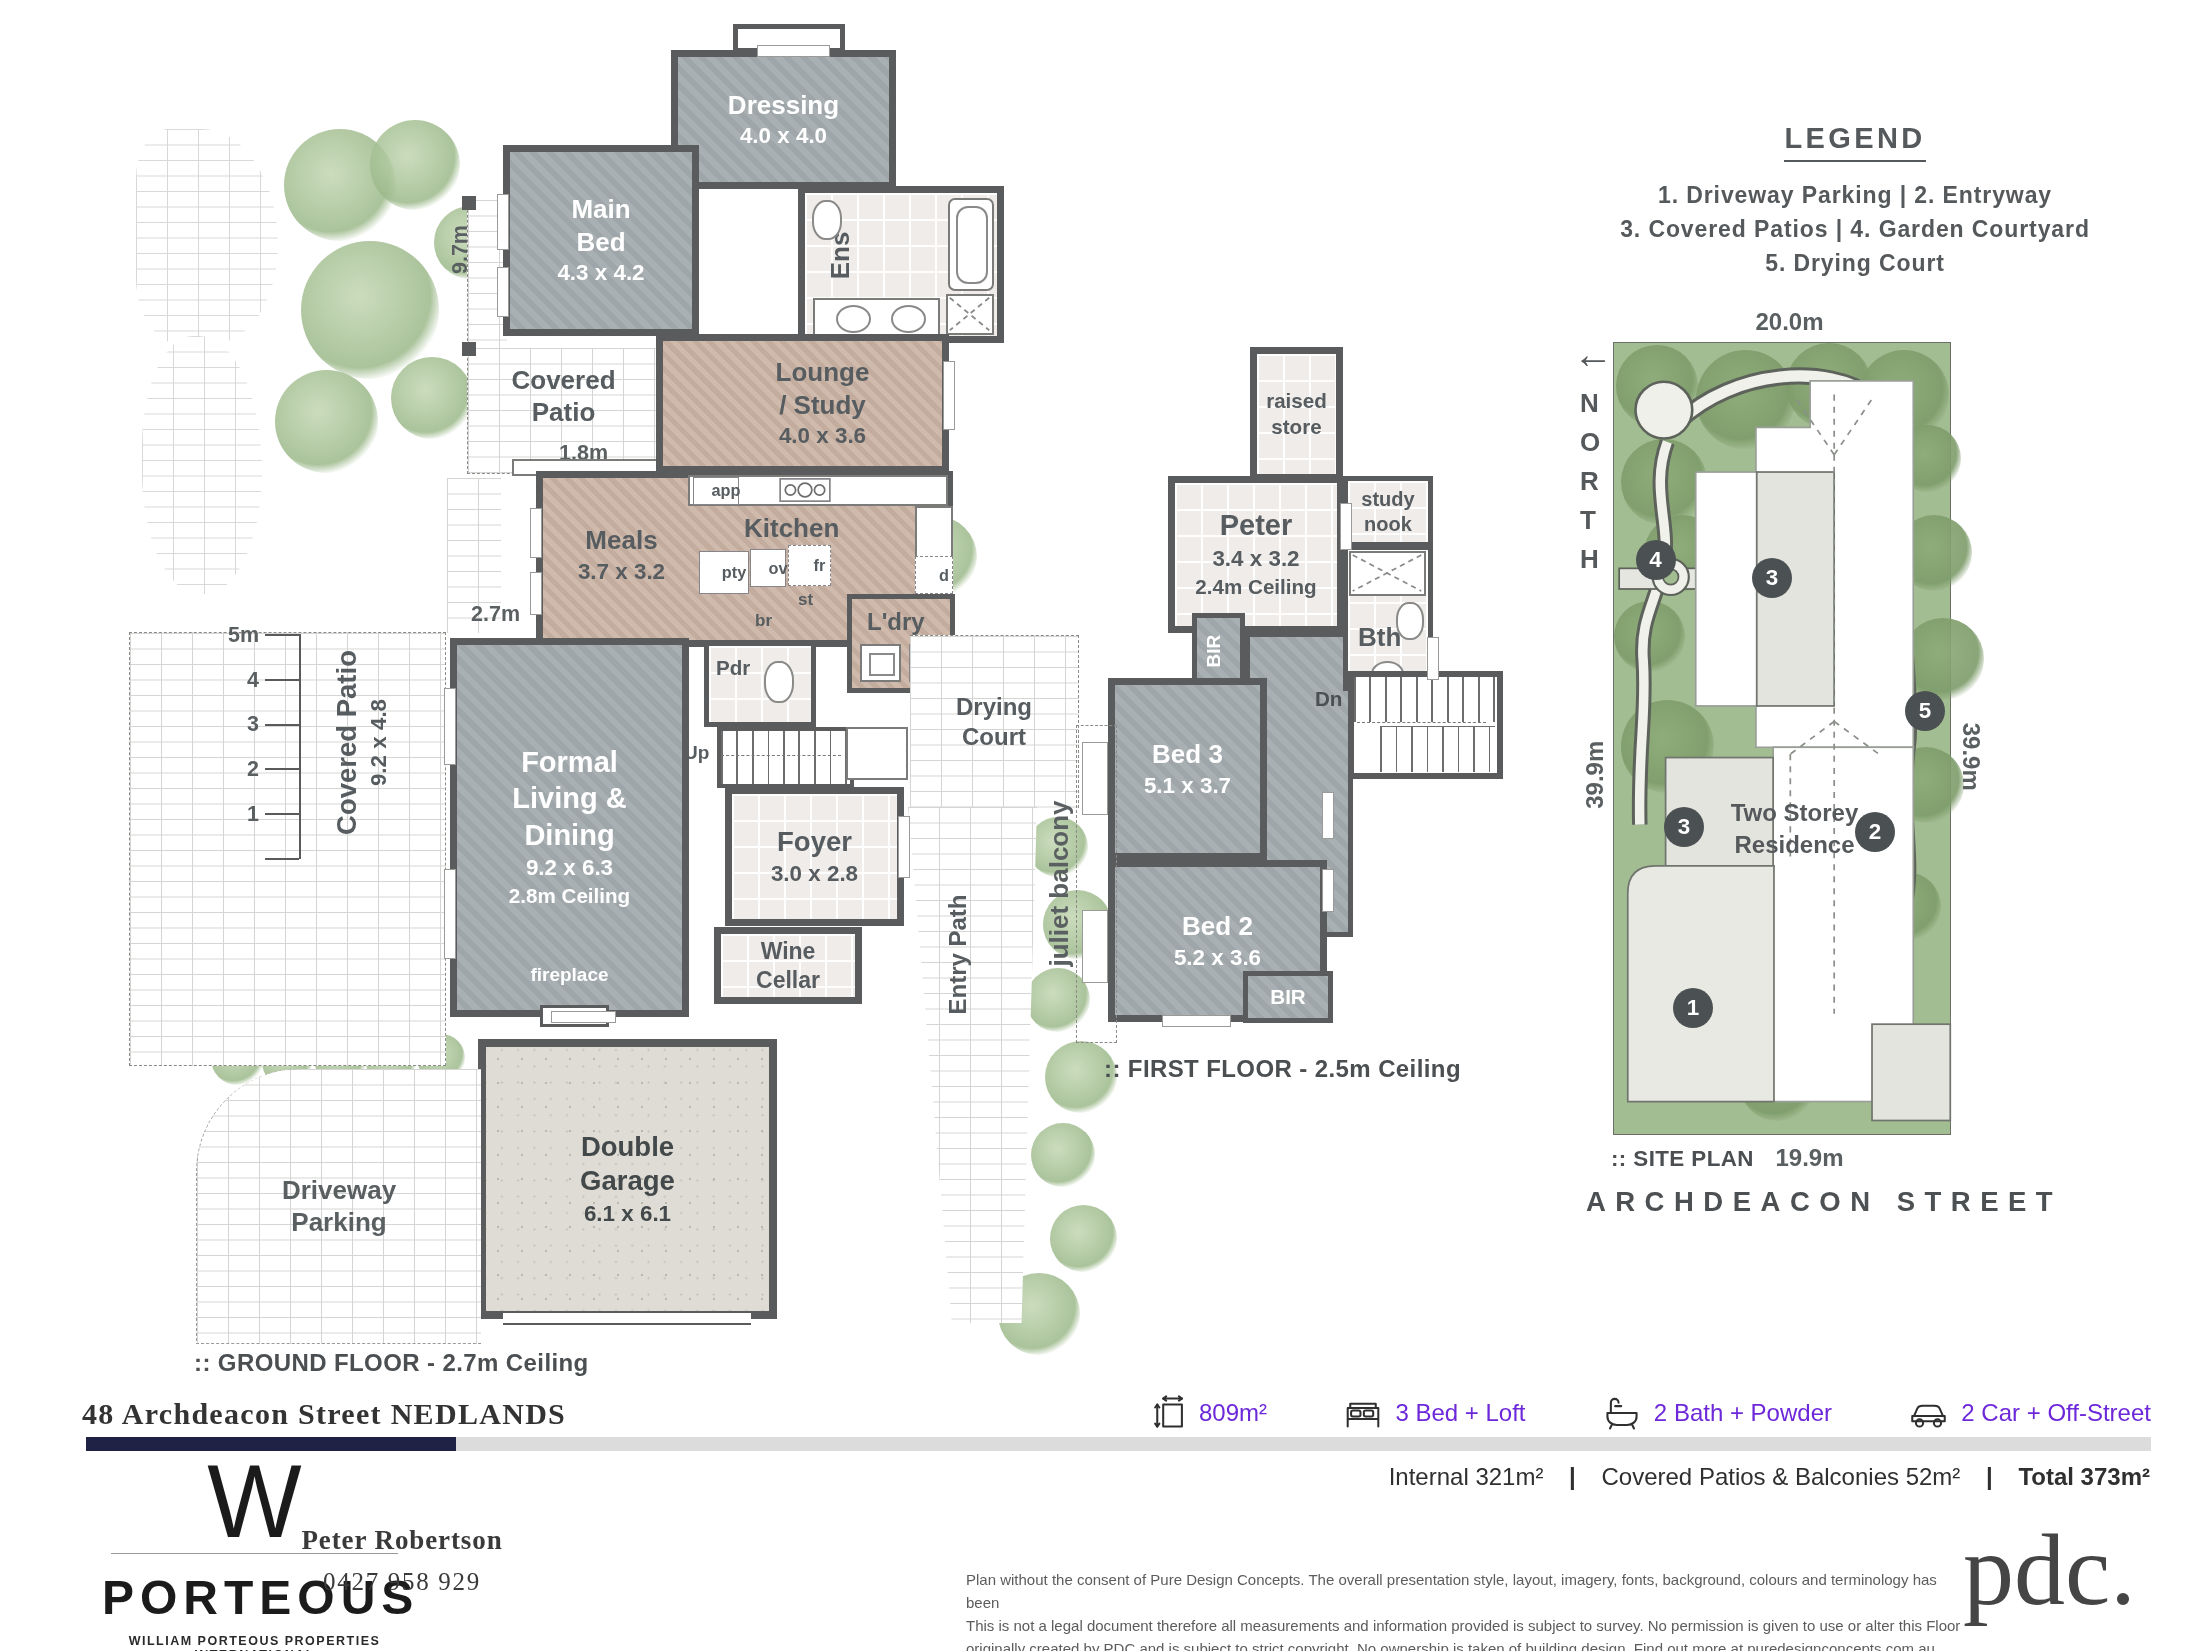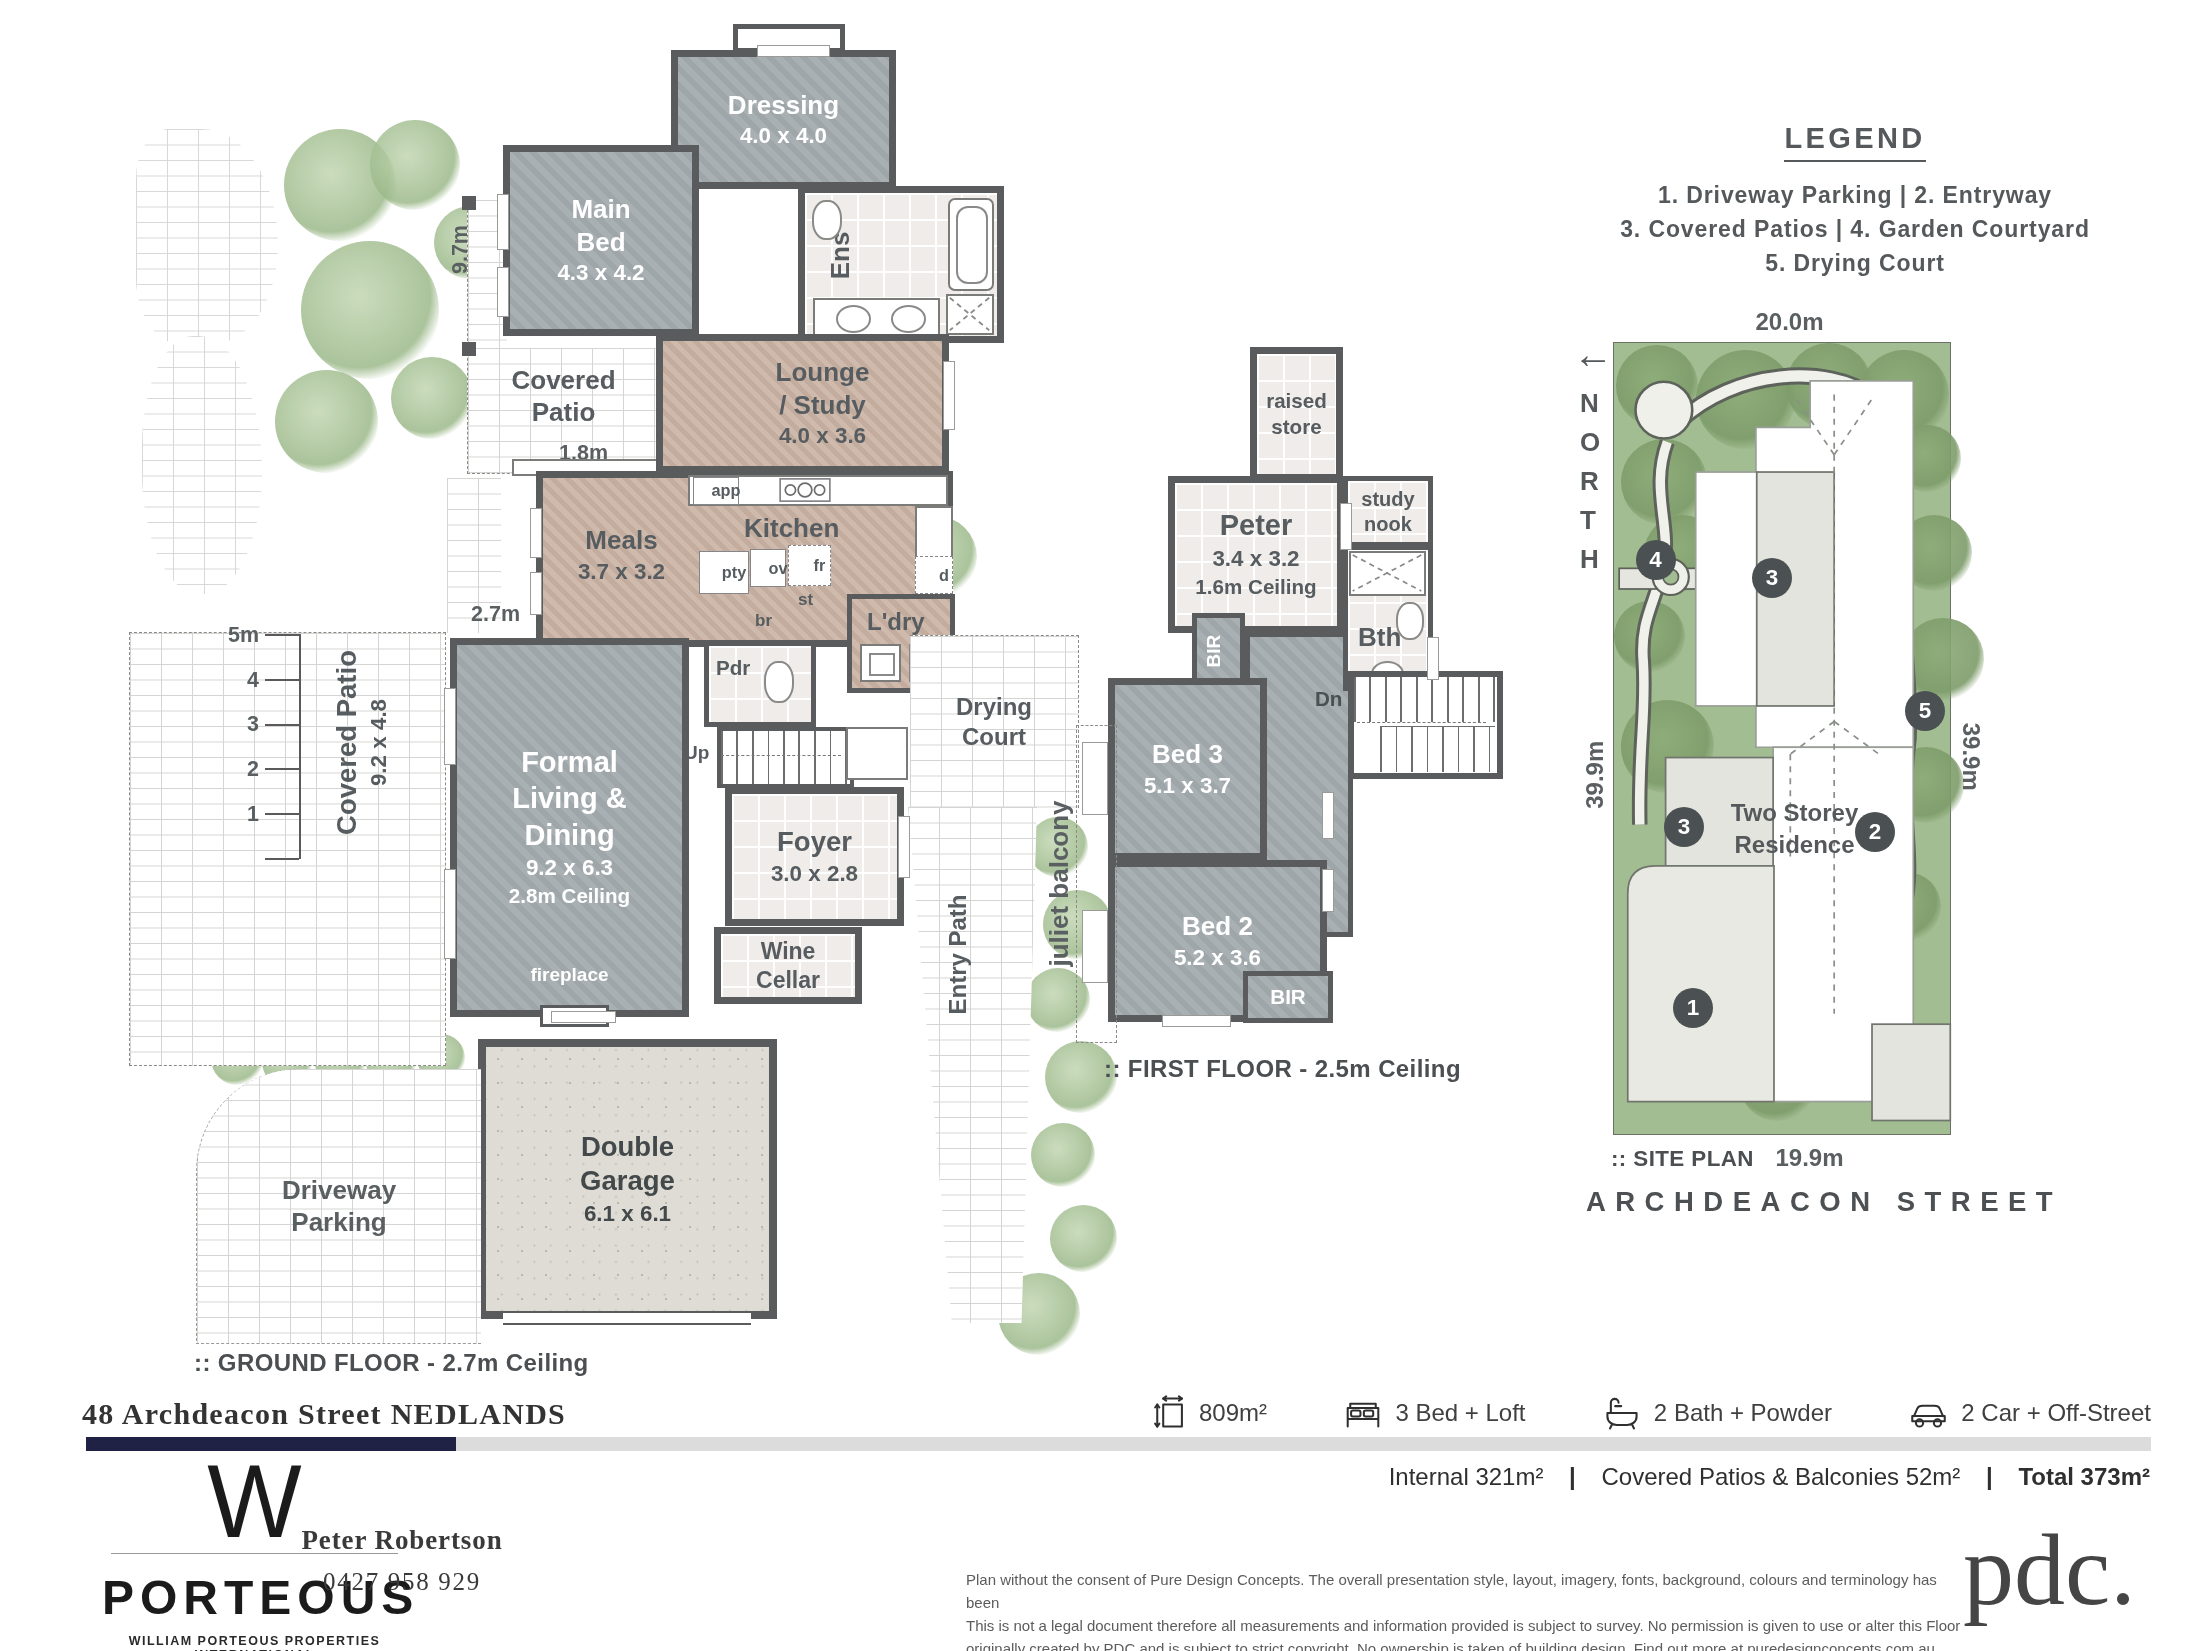--- a/index.html
+++ b/index.html
@@ -267,21 +267,21 @@
         <div class="rname" style="font-size:20.6px;">store</div>
       </div>
     </div>
 
     <div class="abs gray wall-sm" style="left:1245px;top:632px;width:108px;height:305px;"></div>
 
     <div class="abs tile wall" style="left:1168px;top:476px;width:176px;height:157px;">
       <div class="rlabel ink">
         <div class="rname" style="font-size:29px;">Peter</div>
         <div class="rdim">3.4 x 3.2</div>
-        <div class="rceil" style="color:#565c5f;">1.6m Ceiling</div>
+        <div class="rceil" style="color:#565c5f;">2.4m Ceiling</div>
       </div>
     </div>
 
     <div class="abs tile wall-sm" style="left:1343px;top:476px;width:90px;height:71px;">
       <div class="rlabel ink">
         <div class="rname" style="font-size:20px;">study</div>
         <div class="rname" style="font-size:20px;">nook</div>
       </div>
     </div>
 
@@ -436,21 +436,21 @@
     <div class="abs caption" style="left:1611px;top:1146px;font-size:22.4px;">:: SITE PLAN</div>
     <div class="abs dimtxt" style="left:1758px;top:1144px;width:103px;text-align:center;font-size:24px;">19.9m</div>
     <div class="abs" style="left:1583px;top:1186px;width:482px;text-align:center;font-size:27.5px;font-weight:600;letter-spacing:9.5px;color:#4c5052;">ARCHDEACON STREET</div>
   </section>
 
   <section class="layer">
     <div class="abs" style="left:82px;top:1397px;font-family:'Liberation Serif','DejaVu Serif',serif;font-weight:700;font-size:30px;color:#333;letter-spacing:1.3px;">48 Archdeacon Street NEDLANDS</div>
     <div class="abs" style="left:86px;top:1437px;width:370px;height:13.8px;background:#202245;"></div>
     <div class="abs" style="left:456px;top:1437px;width:1695px;height:13.8px;background:#dcdcdc;"></div>
 
-    <div class="abs" style="left:1153px;top:1394px;width:998px;height:38px;display:flex;justify-content:space-between;align-items:center;color:#404040;">
+    <div class="abs" style="left:1153px;top:1394px;width:998px;height:38px;display:flex;justify-content:space-between;align-items:center;color:#6d28d9;">
       <div style="display:flex;align-items:center;gap:12px;">
         <svg width="34" height="36" viewBox="0 0 40 42">
             <g class="icon-stroke">
               <rect x="12" y="11" width="22" height="26"></rect>
               <line x1="5" y1="11" x2="5" y2="37"></line>
               <path d="M2.5 14.5 L5 11 L7.5 14.5 M2.5 33.5 L5 37 L7.5 33.5"></path>
               <line x1="12" y1="4" x2="34" y2="4"></line>
               <path d="M15.5 1.5 L12 4 L15.5 6.5 M30.5 1.5 L34 4 L30.5 6.5"></path>
             </g>
           </svg>

